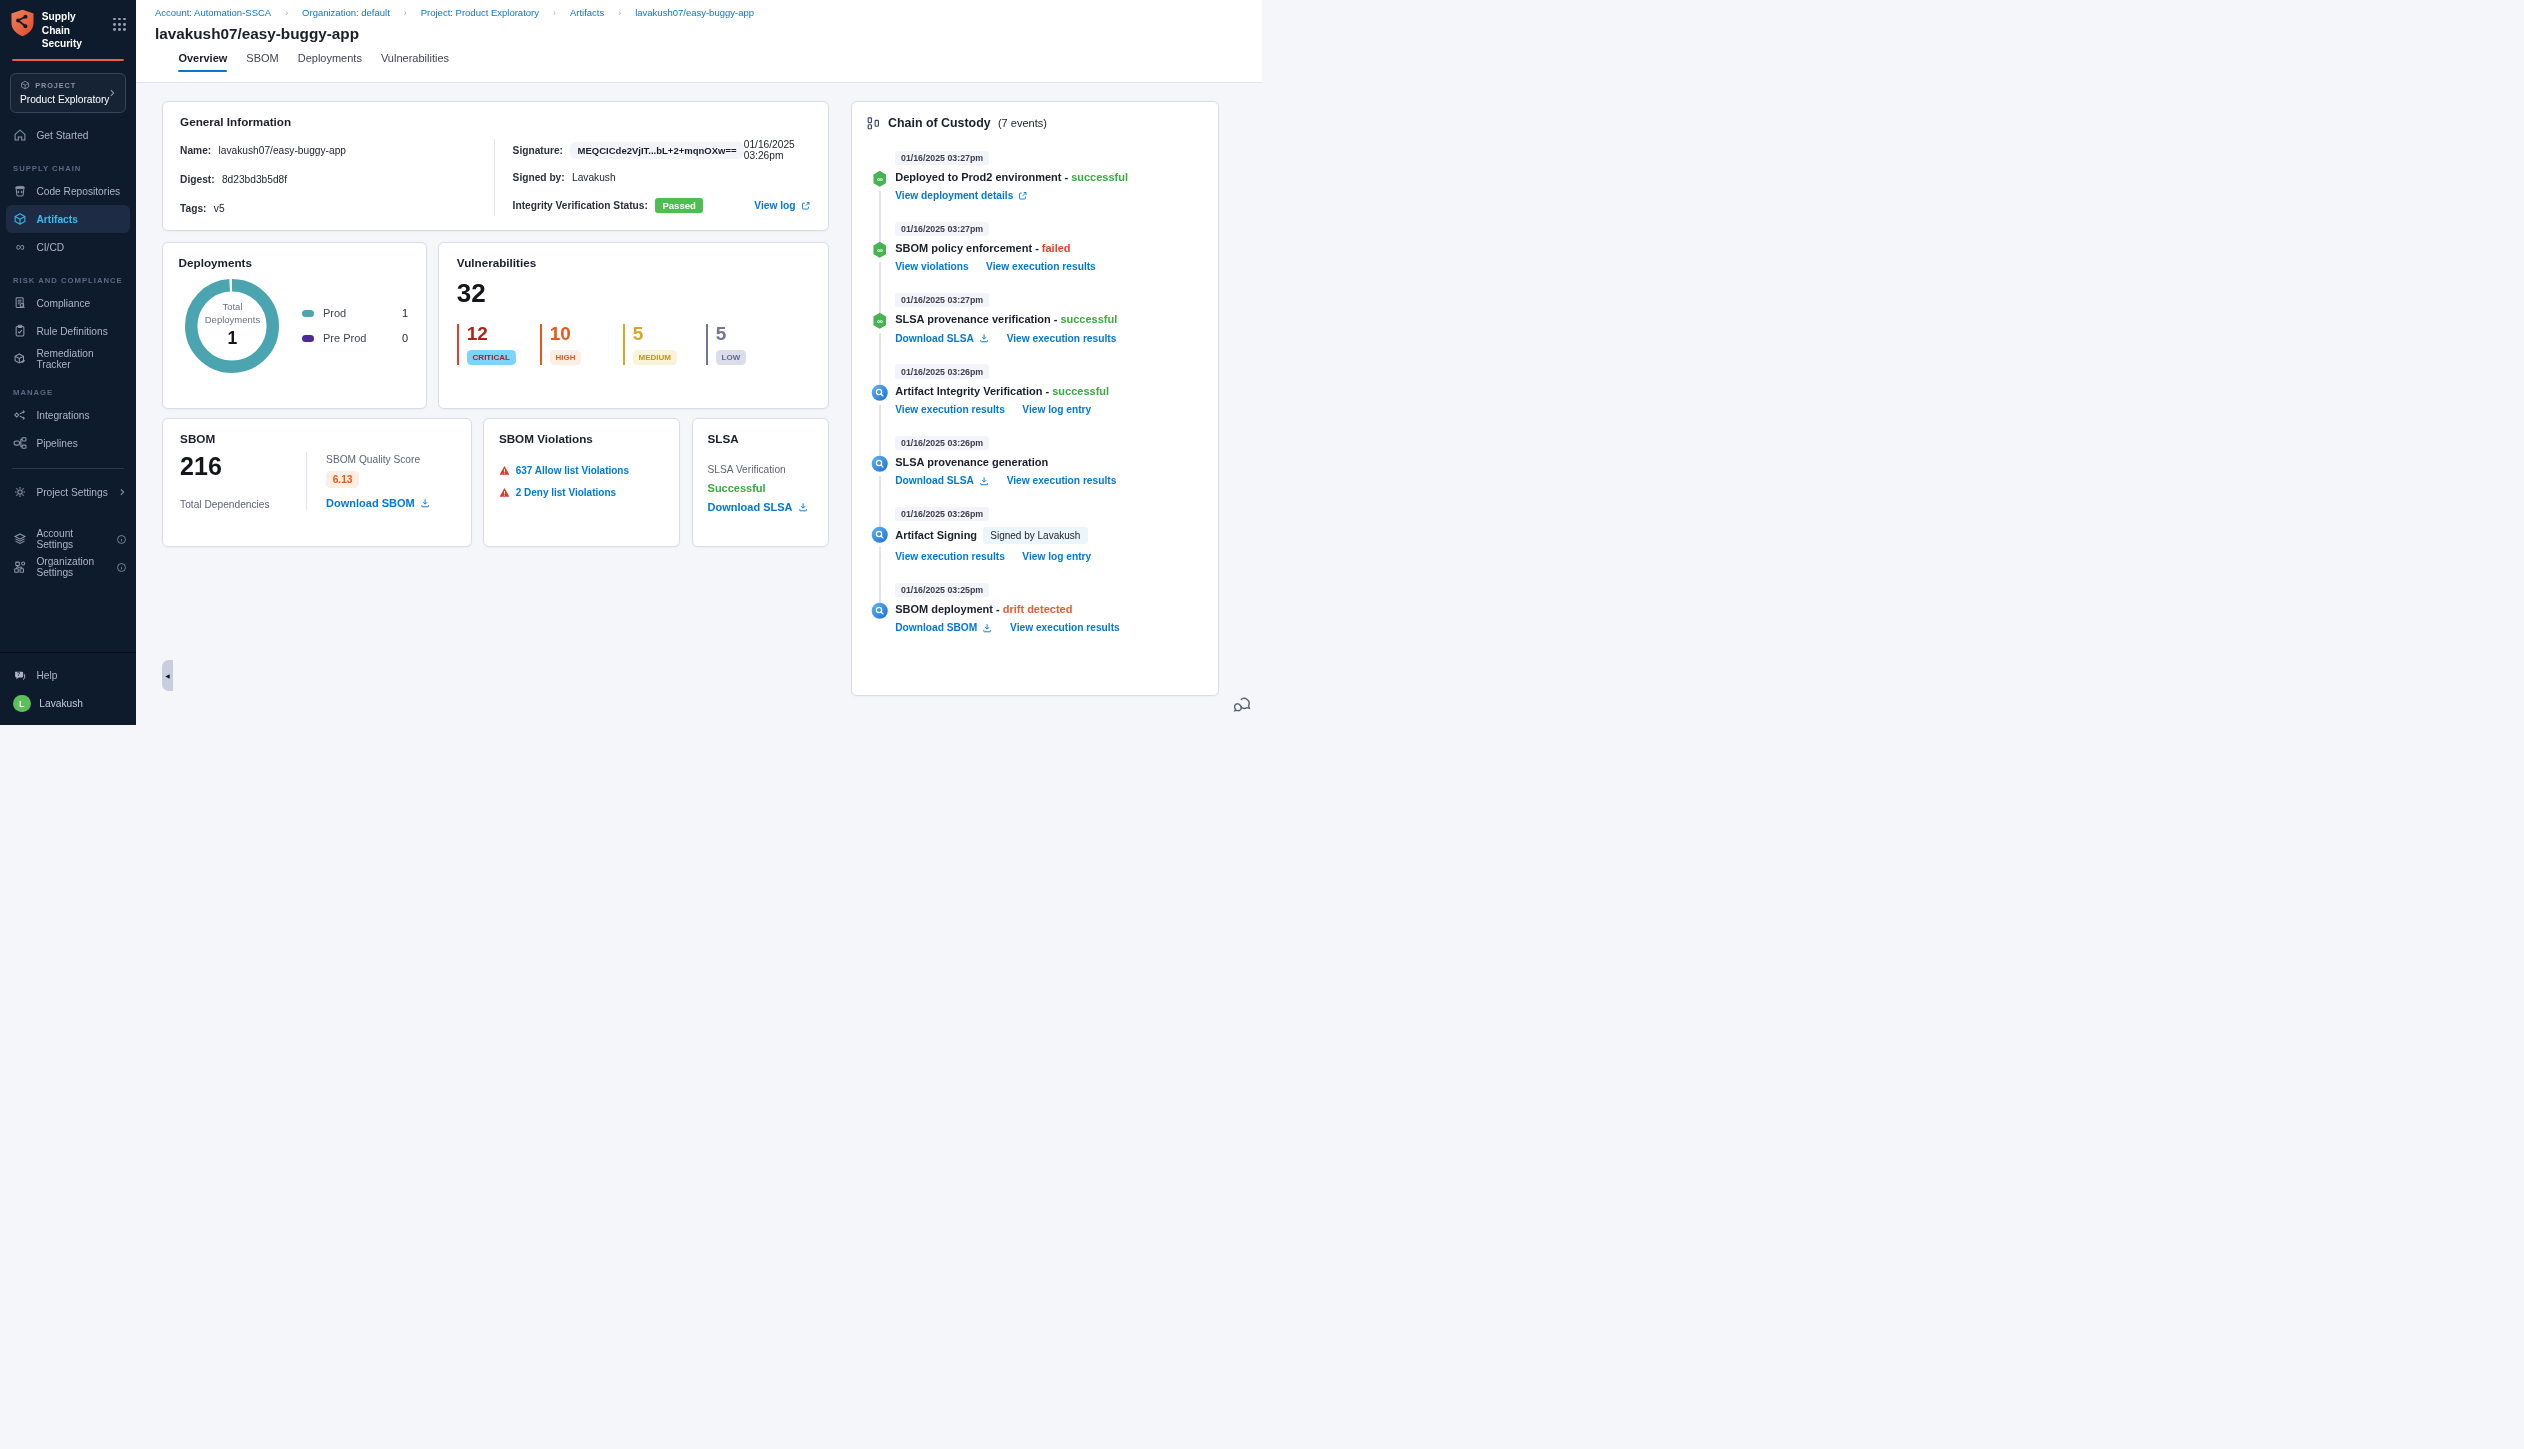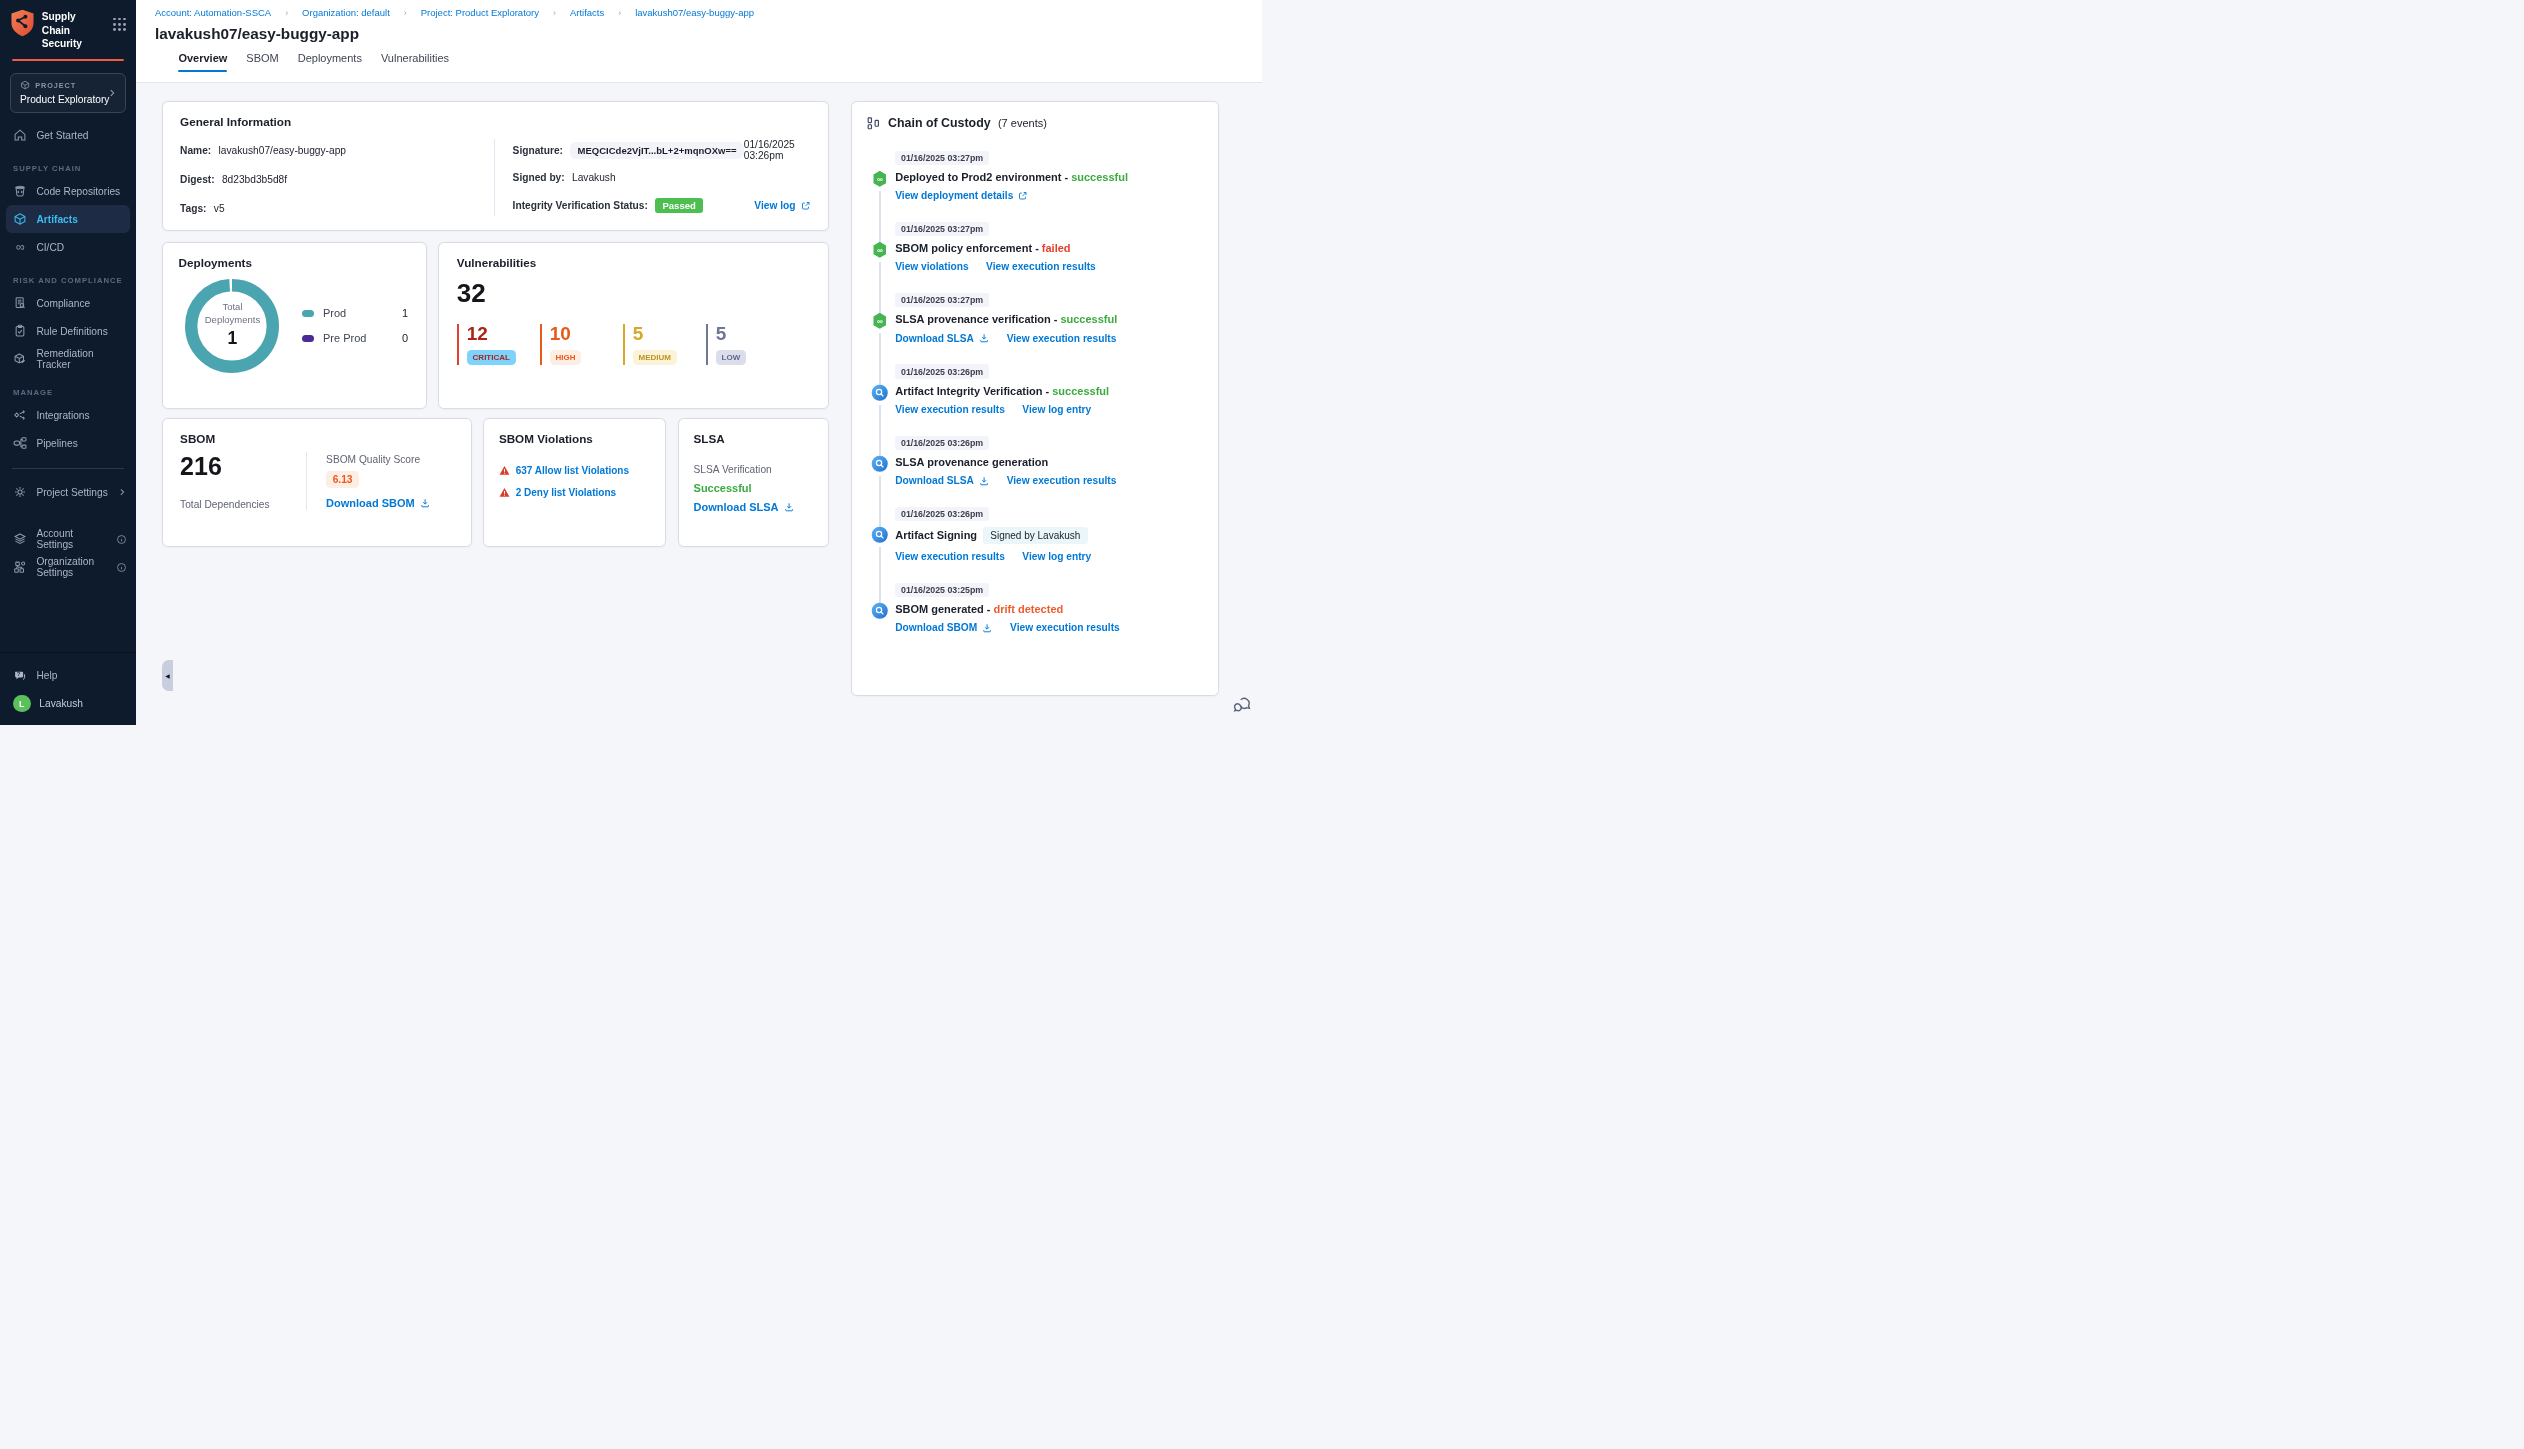--- a/index.html
+++ b/index.html
@@ -89,21 +89,21 @@
   .card-sbom { width:310px; height:129px; padding:13px 17.5px; }
   .sbom-body { display:flex; margin-top:7.3px; }
   .sbom-left { width:126px; }
   .sbom-total { font-size:25px; font-weight:bold; color:#15161c; }
   .sbom-dep-label { font-size:10.2px; color:#5f6374; margin-top:17.5px; }
   .sbom-right { flex:1; border-left:0.7px solid #e3e5ef; padding-left:19px; padding-top:1.5px; }
   .muted-label { font-size:10.2px; color:#5f6374; }
   .score-chip { display:inline-block; background:#fdeee3; color:#e8591c; font-weight:bold; font-size:10.2px; padding:2.9px 6.6px; border-radius:4.4px; margin-top:6.6px; }
   .dl-row { margin-top:8.8px; font-size:11px; }
 
-  .card-viol { width:183px; height:129px; padding:13px 14.6px; }
+  .card-viol { width:197px; height:129px; padding:13px 14.6px; }
   .viol-list { margin-top:20.5px; display:flex; flex-direction:column; gap:11px; }
   .viol-row { display:flex; align-items:center; gap:5.8px; font-size:10px; color:#0278d5; font-weight:600; cursor:pointer; }
   .card-slsa { flex:1; height:129px; padding:13px 14.6px; }
   .slsa-status { font-size:11px; font-weight:600; color:#3baa3f; margin-top:6.6px; }
 
   
   .card-coc { height:595px; padding:14.6px; }
   .coc-head { display:flex; align-items:center; gap:7.3px; }
   .coc-title { font-size:12.4px; font-weight:bold; color:#1b1f2a; }
   .coc-count { font-size:11px; color:#1b1f2a; }
@@ -710,21 +710,21 @@
                         <stop offset="1" stop-color="#1D6FD1"></stop>
                       </linearGradient>
                     </defs>
                     <circle cx="12" cy="12" r="11" fill="url(#scang)"></circle>
                     <circle cx="11" cy="11" r="3.6" stroke="#fff" stroke-width="1.7" fill="none"></circle>
                     <path d="M13.8 13.8 16.4 16.4" stroke="#fff" stroke-width="1.7" stroke-linecap="round"></path>
                   </svg>
                 </span>
                 <div><span class="ev-time">01/16/2025 03:25pm</span></div>
                 <div class="ev-title-row">
-                  <span>SBOM generated -</span>
+                  <span>SBOM deployment -</span>
                   <span class="ev-status orange">drift detected</span>
                 </div>
                 <div class="ev-links">
                   <span class="ev-link link">
                     <span>Download SBOM</span>
                     <span>
                       <svg width="10.2" height="10.2" viewBox="0 0 16 16" fill="none" stroke="#0278d5" stroke-width="1.5">
                         <path d="M8 2v7.2M5 6.7 8 9.7l3-3"></path>
                         <path d="M2.8 11.2v1.6a1 1 0 0 0 1 1h8.4a1 1 0 0 0 1-1v-1.6"></path>
                       </svg>

